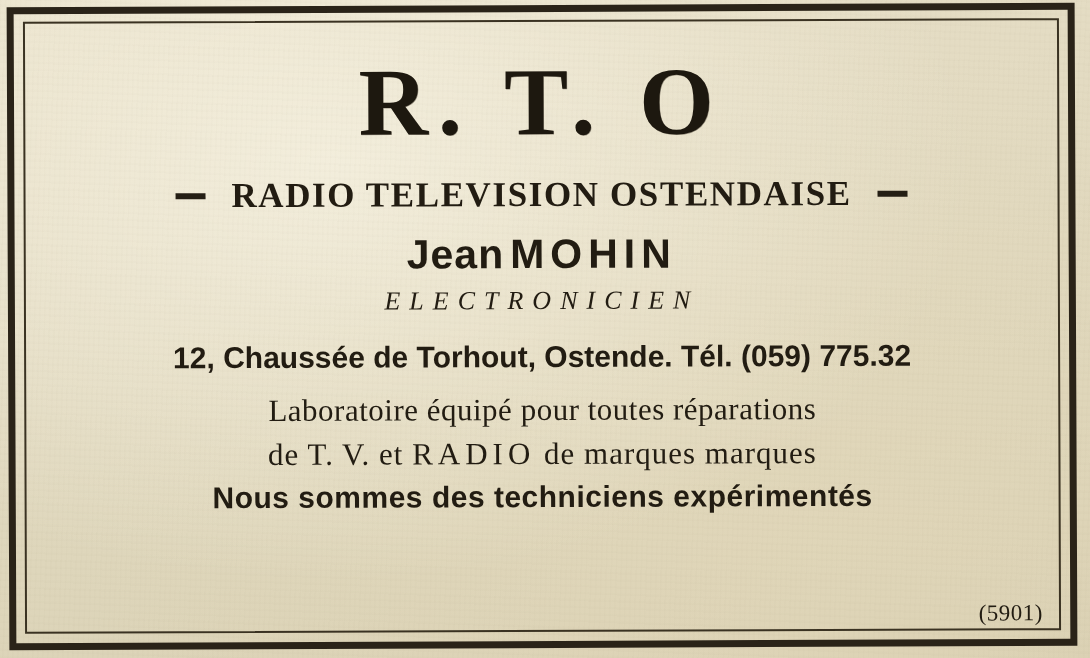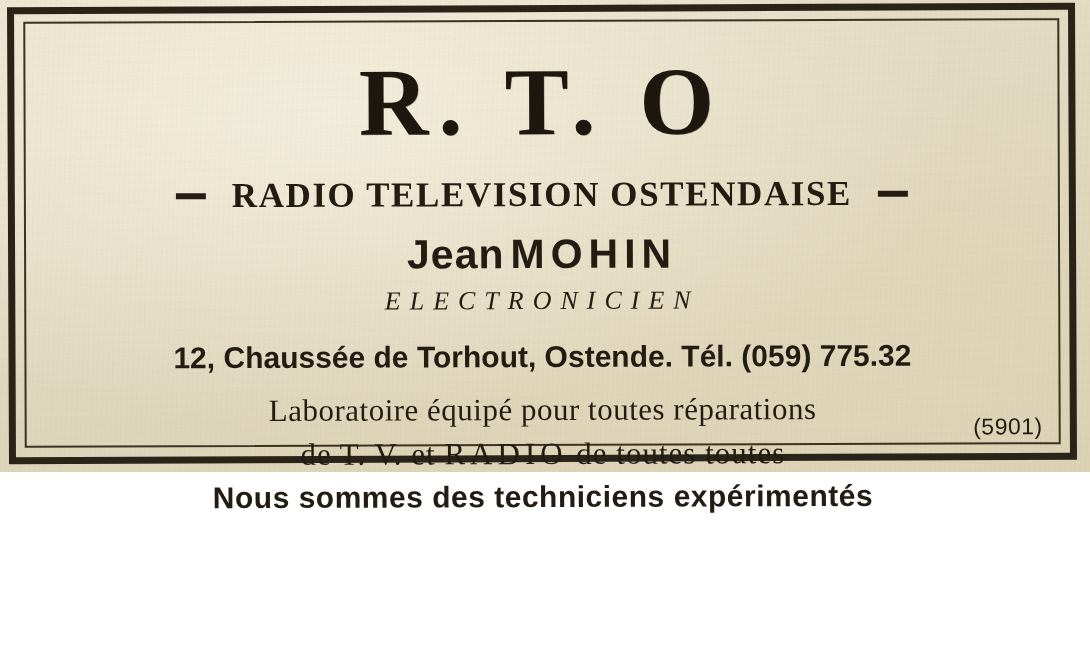--- a/index.html
+++ b/index.html
@@ -10,21 +10,21 @@
   body {
     width: 1090px;
     height: 658px;
     overflow: hidden;
     font-family: "Liberation Serif", serif;
   }
 
   #ad-page {
     position: relative;
     width: 1090px;
-    height: 472px;
+    height: 658px;
     background:
       radial-gradient(ellipse at 30% 25%, rgba(255,252,240,0.55) 0%, rgba(255,252,240,0) 60%),
       radial-gradient(ellipse at 75% 80%, rgba(229,217,186,0.45) 0%, rgba(229,217,186,0) 65%),
       linear-gradient(168deg, #e8e0c8 0%, #e3dbc2 35%, #ded6bb 65%, #d8cfb2 100%);
     box-sizing: border-box;
     padding: 6px 8px 8px 6px;
   }
 
   
   #paper-grain {
@@ -151,21 +151,21 @@
     font-family: "Liberation Sans", sans-serif;
     font-weight: bold;
     font-size: 30px;
     letter-spacing: 0.5px;
   }
 
   .ref-code {
     position: absolute;
     right: 2px;
     bottom: -6px;
-    font-family: Liberation Sans, sans-serif;
+    font-family: Liberation Serif, serif;
     font-size: 23px;
     letter-spacing: 0.5px;
   }
 </style>
 </head>
 <body>
 
 <div id="ad-page">
 
   <div id="paper-grain"></div>
@@ -186,20 +186,20 @@
     <div class="line-name">
       <span class="given">Jean</span><span class="surname">MOHIN</span>
     </div>
 
     <div class="line-job">ELECTRONICIEN</div>
 
     <div class="line-address">12, Chaussée de Torhout, Ostende. Tél. (059) 775.32</div>
 
     <div class="body-block">
       <div class="line-body">Laboratoire  équipé  pour  toutes  réparations</div>
-      <div class="line-body spaced-out"><span>de  T. V.  et </span><span class="wide">RADIO</span><span> de  toutes  toutes</span></div>
+      <div class="line-body spaced-out"><span>de  T. V.  et </span><span class="wide">RADIO</span><span> de  marques  marques</span></div>
       <div class="line-body bold">Nous   sommes   des   techniciens   expérimentés</div>
     </div>
 
     <div class="ref-code">(5901)</div>
 
   </div>
 </div>
 
 </body></html>

